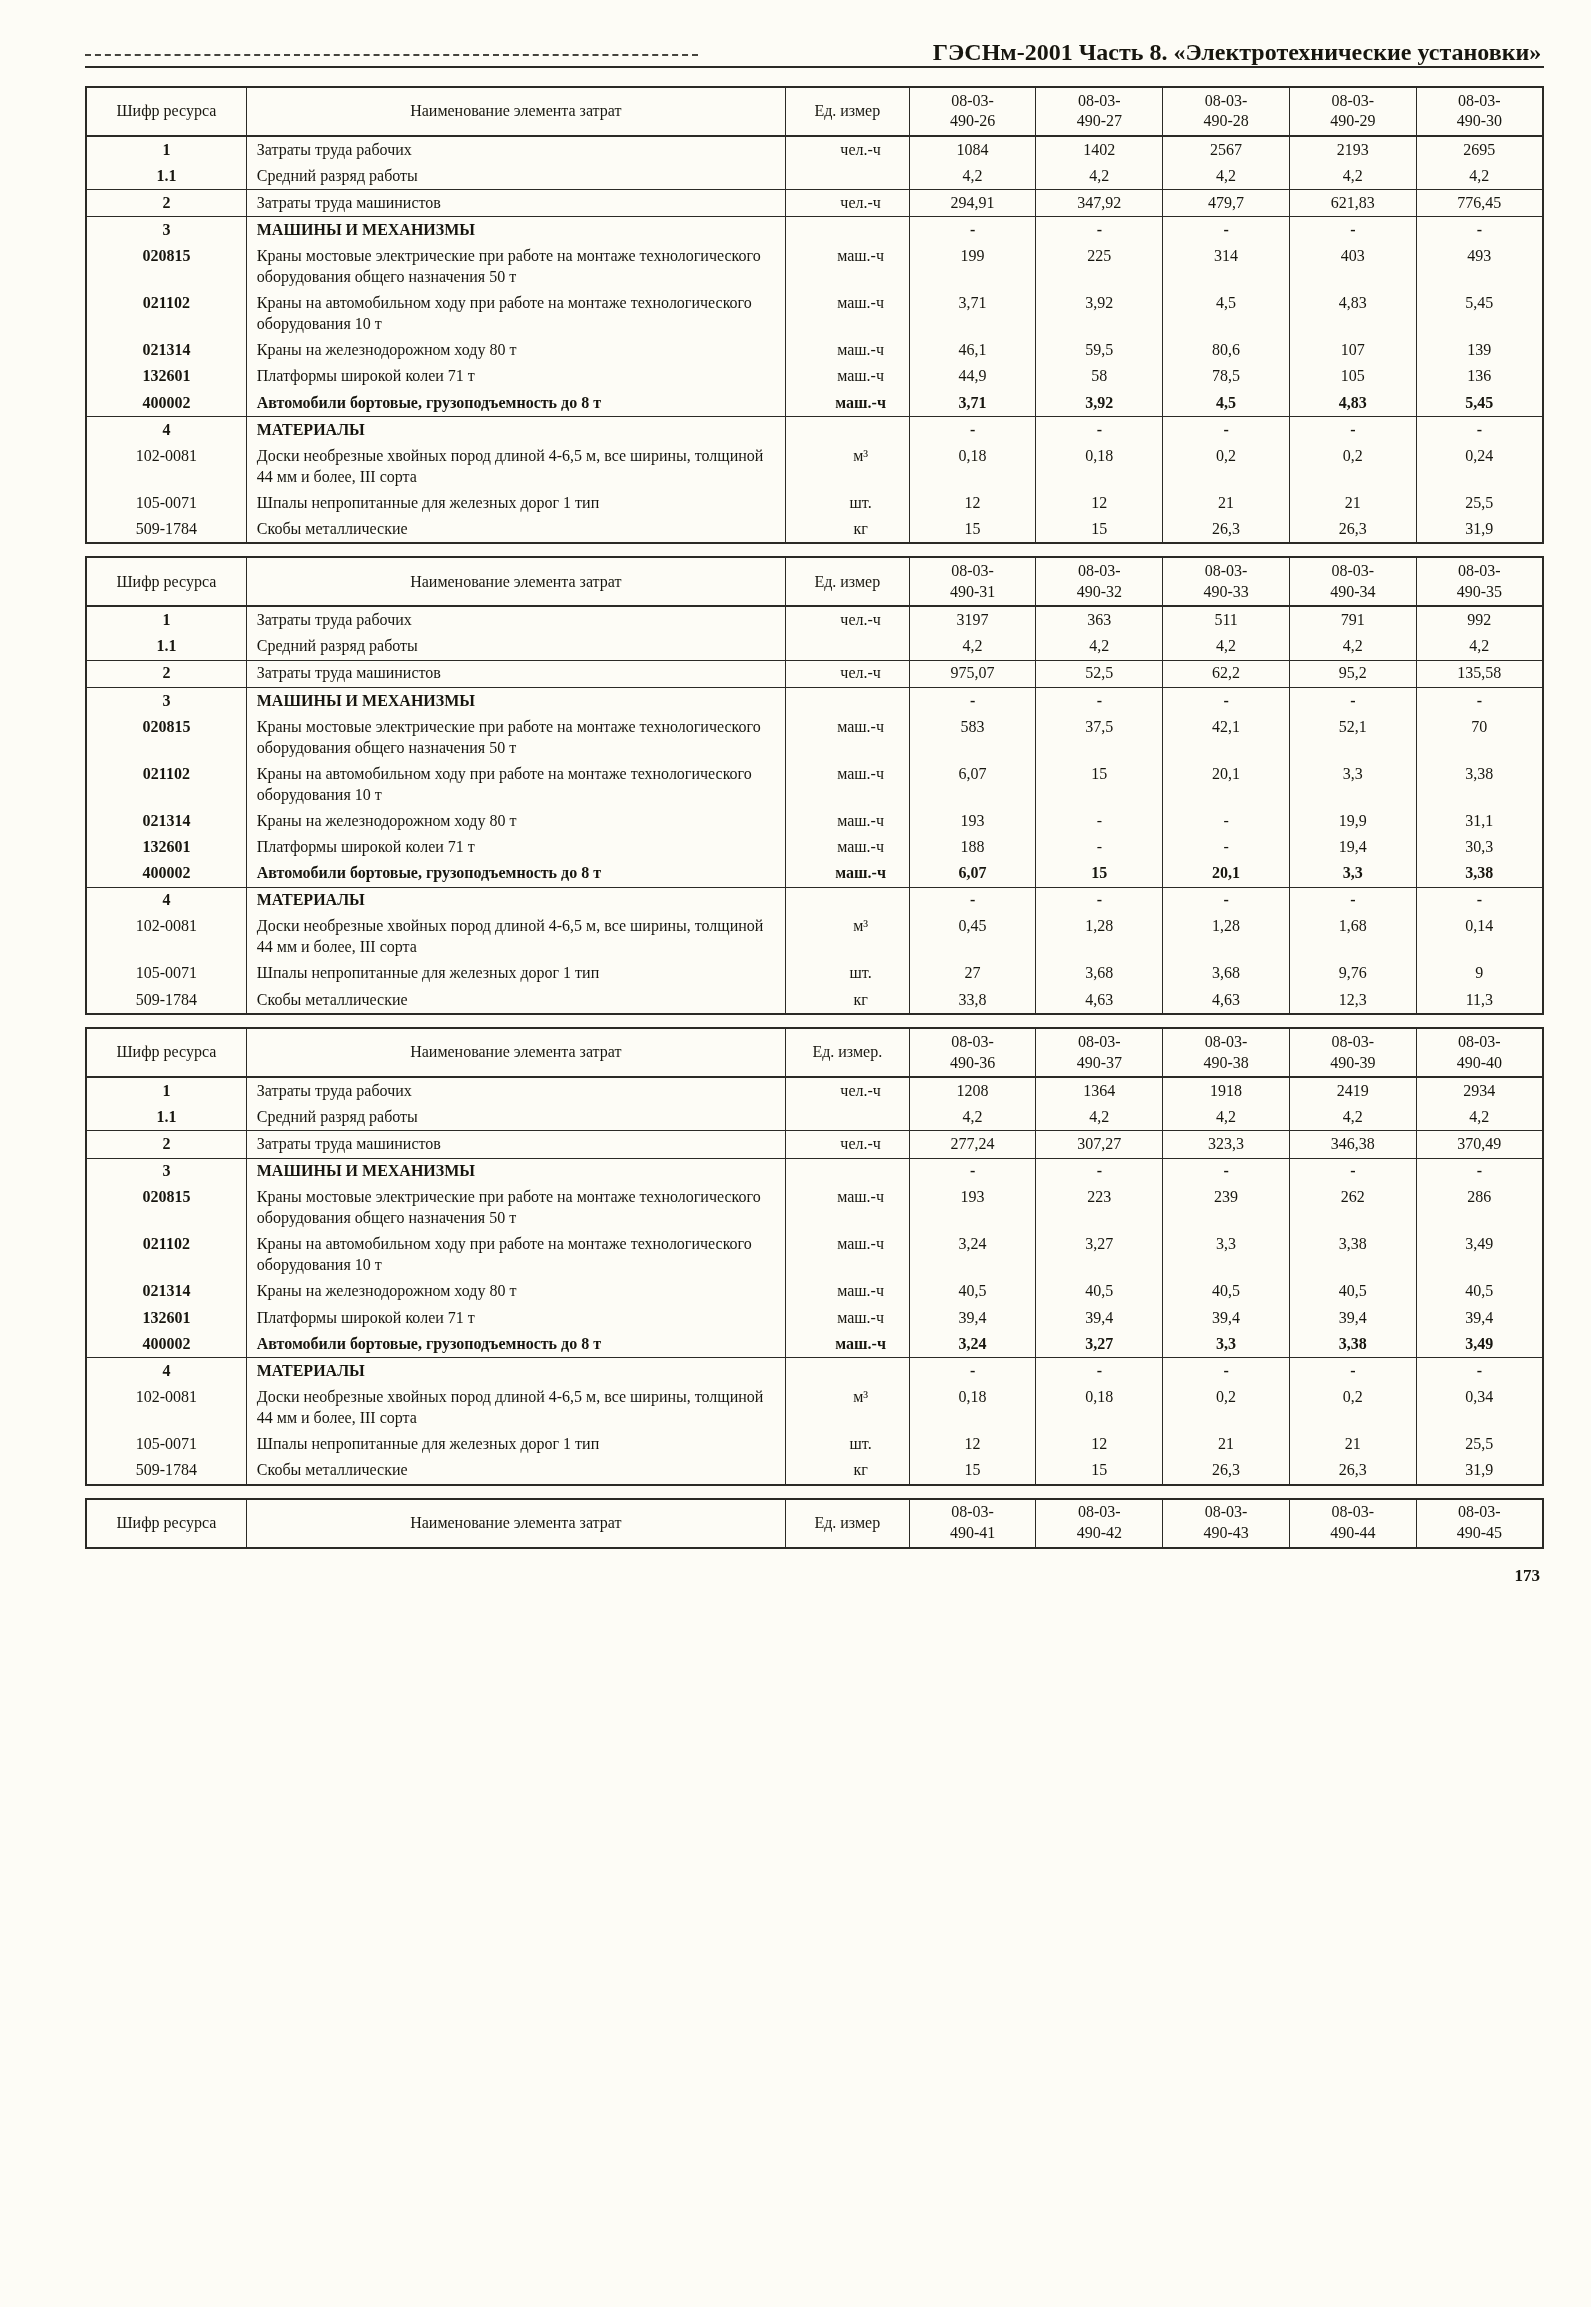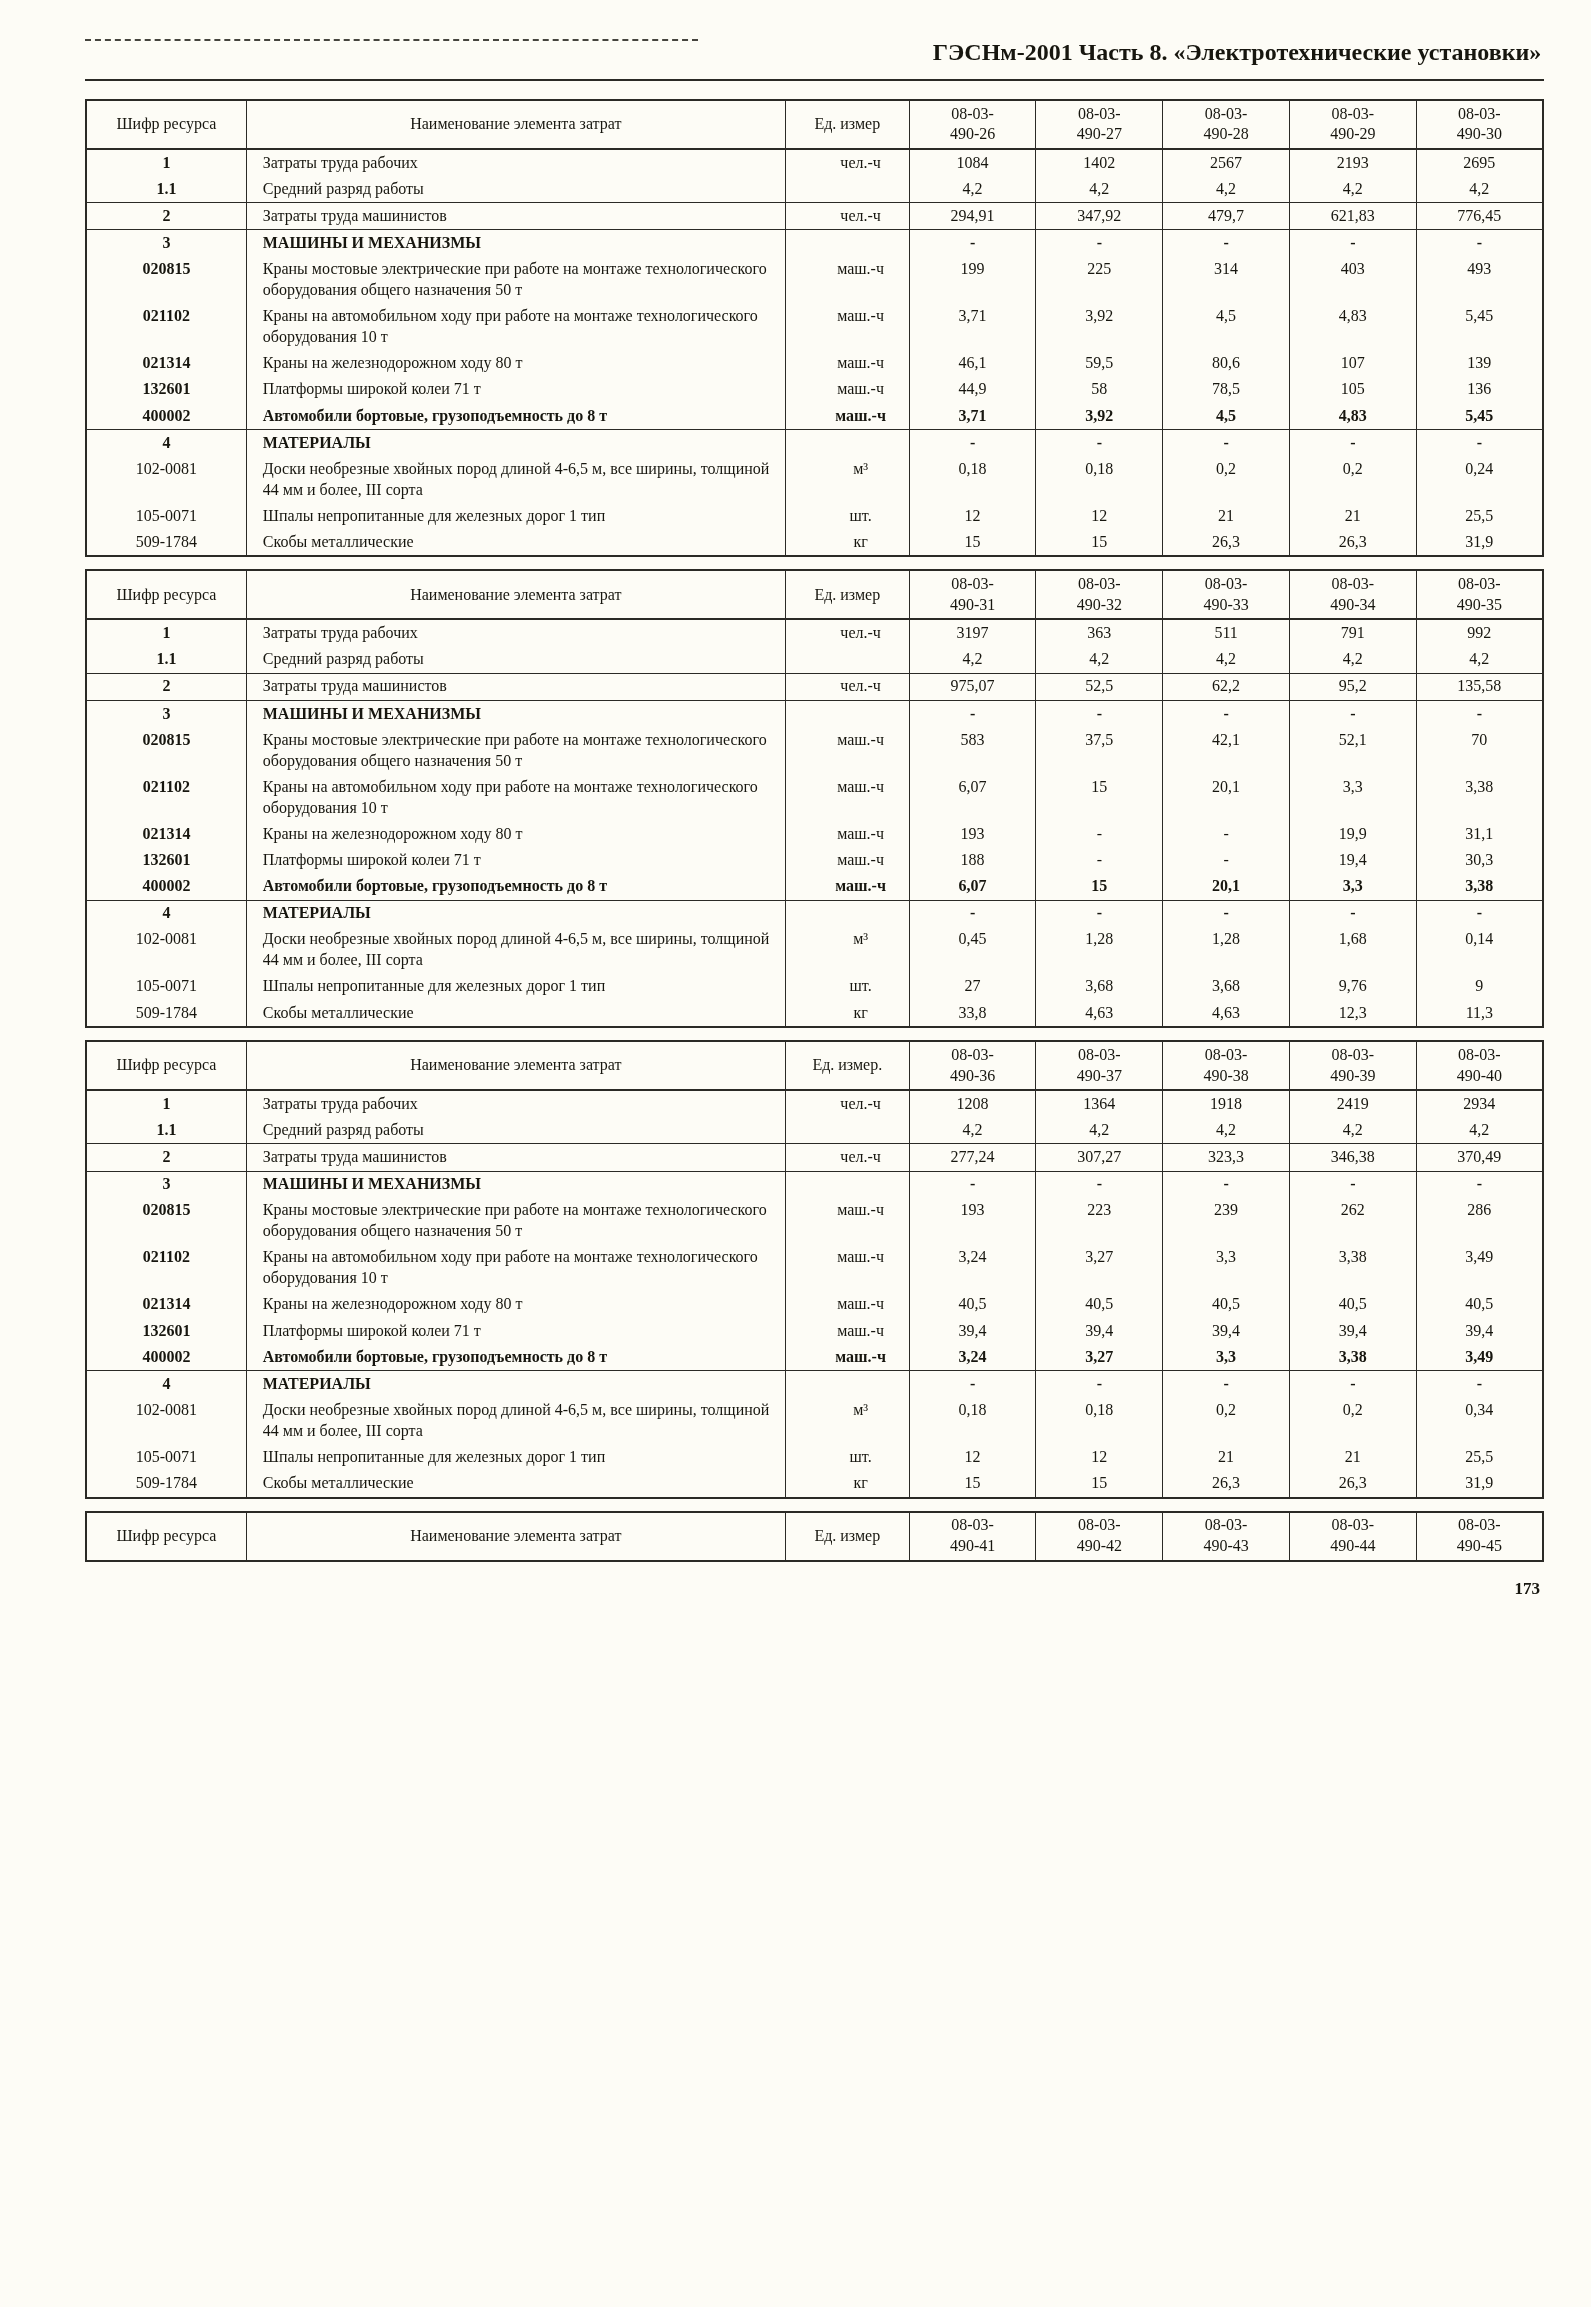--- a/index.html
+++ b/index.html
@@ -18,22 +18,23 @@
   }
   .page{
     box-sizing:border-box;
     width:1591px;
     min-height:2307px;
     padding:39px 47px 24px 85px;
   }
   
   .page-header{
     display:flex;
+    align-items:flex-end;
     border-bottom:2px solid var(--ln);
-    padding-bottom:14px;
+    padding-bottom:1px;
     margin-bottom:17.5px;
   }
   .dash-line{
     flex:0 0 42%;
     border-top:2.7px dashed #45443e;
     margin-bottom:9.4px;
   }
   .header-title{
     flex:1;
     text-align:right;
@@ -63,21 +64,21 @@
   .res-table tr.head td{
     border-bottom:2px solid var(--ln);
     text-align:center;
     vertical-align:middle;
     padding:2.7px 2.7px;
   }
   .res-table td.pre{white-space:pre-line;}
   .res-table td.cc{text-align:center;}
   .res-table td.uc{text-align:center;padding-left:32px;}
   .res-table td.vc{text-align:center;}
-  .res-table td.nc{text-align:left;padding-left:16px;padding-right:9.4px;}
+  .res-table td.nc{text-align:left;padding-left:10px;padding-right:9.4px;}
   .res-table tr.hl td{border-bottom:1.3px solid var(--ln);}
   .b{font-weight:bold;}
   
   .page-footer{
     margin-top:17.5px;
     text-align:right;
     font-weight:bold;
     font-size:17px;
     padding-right:4px;
   }

